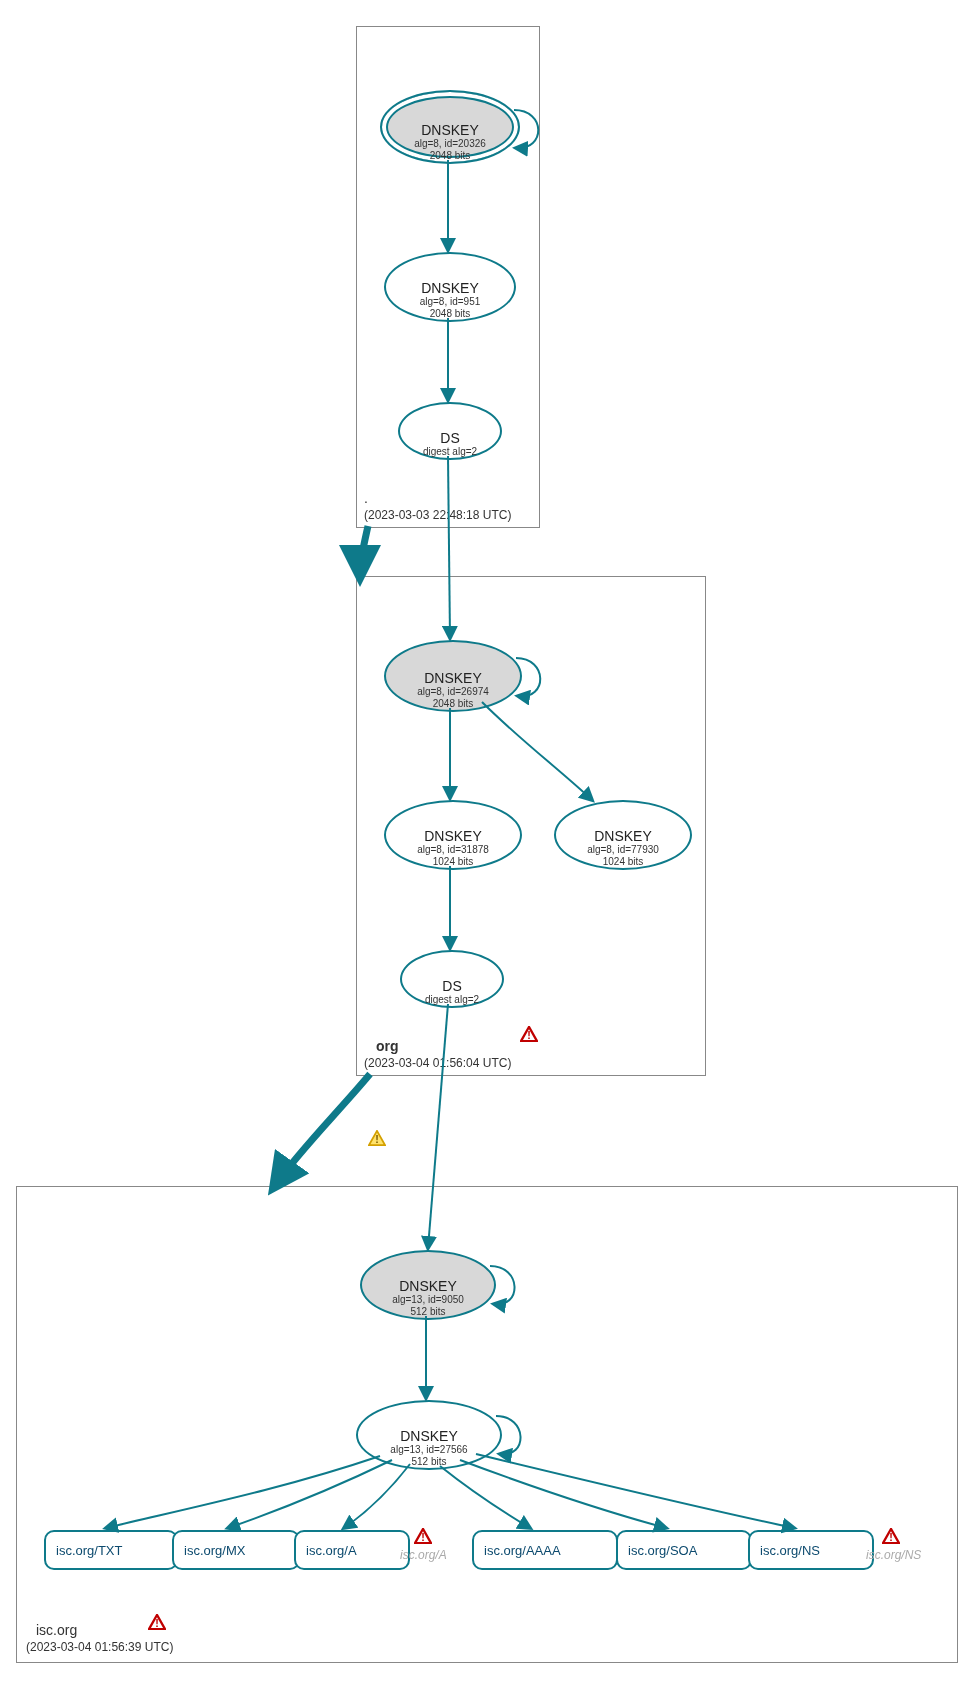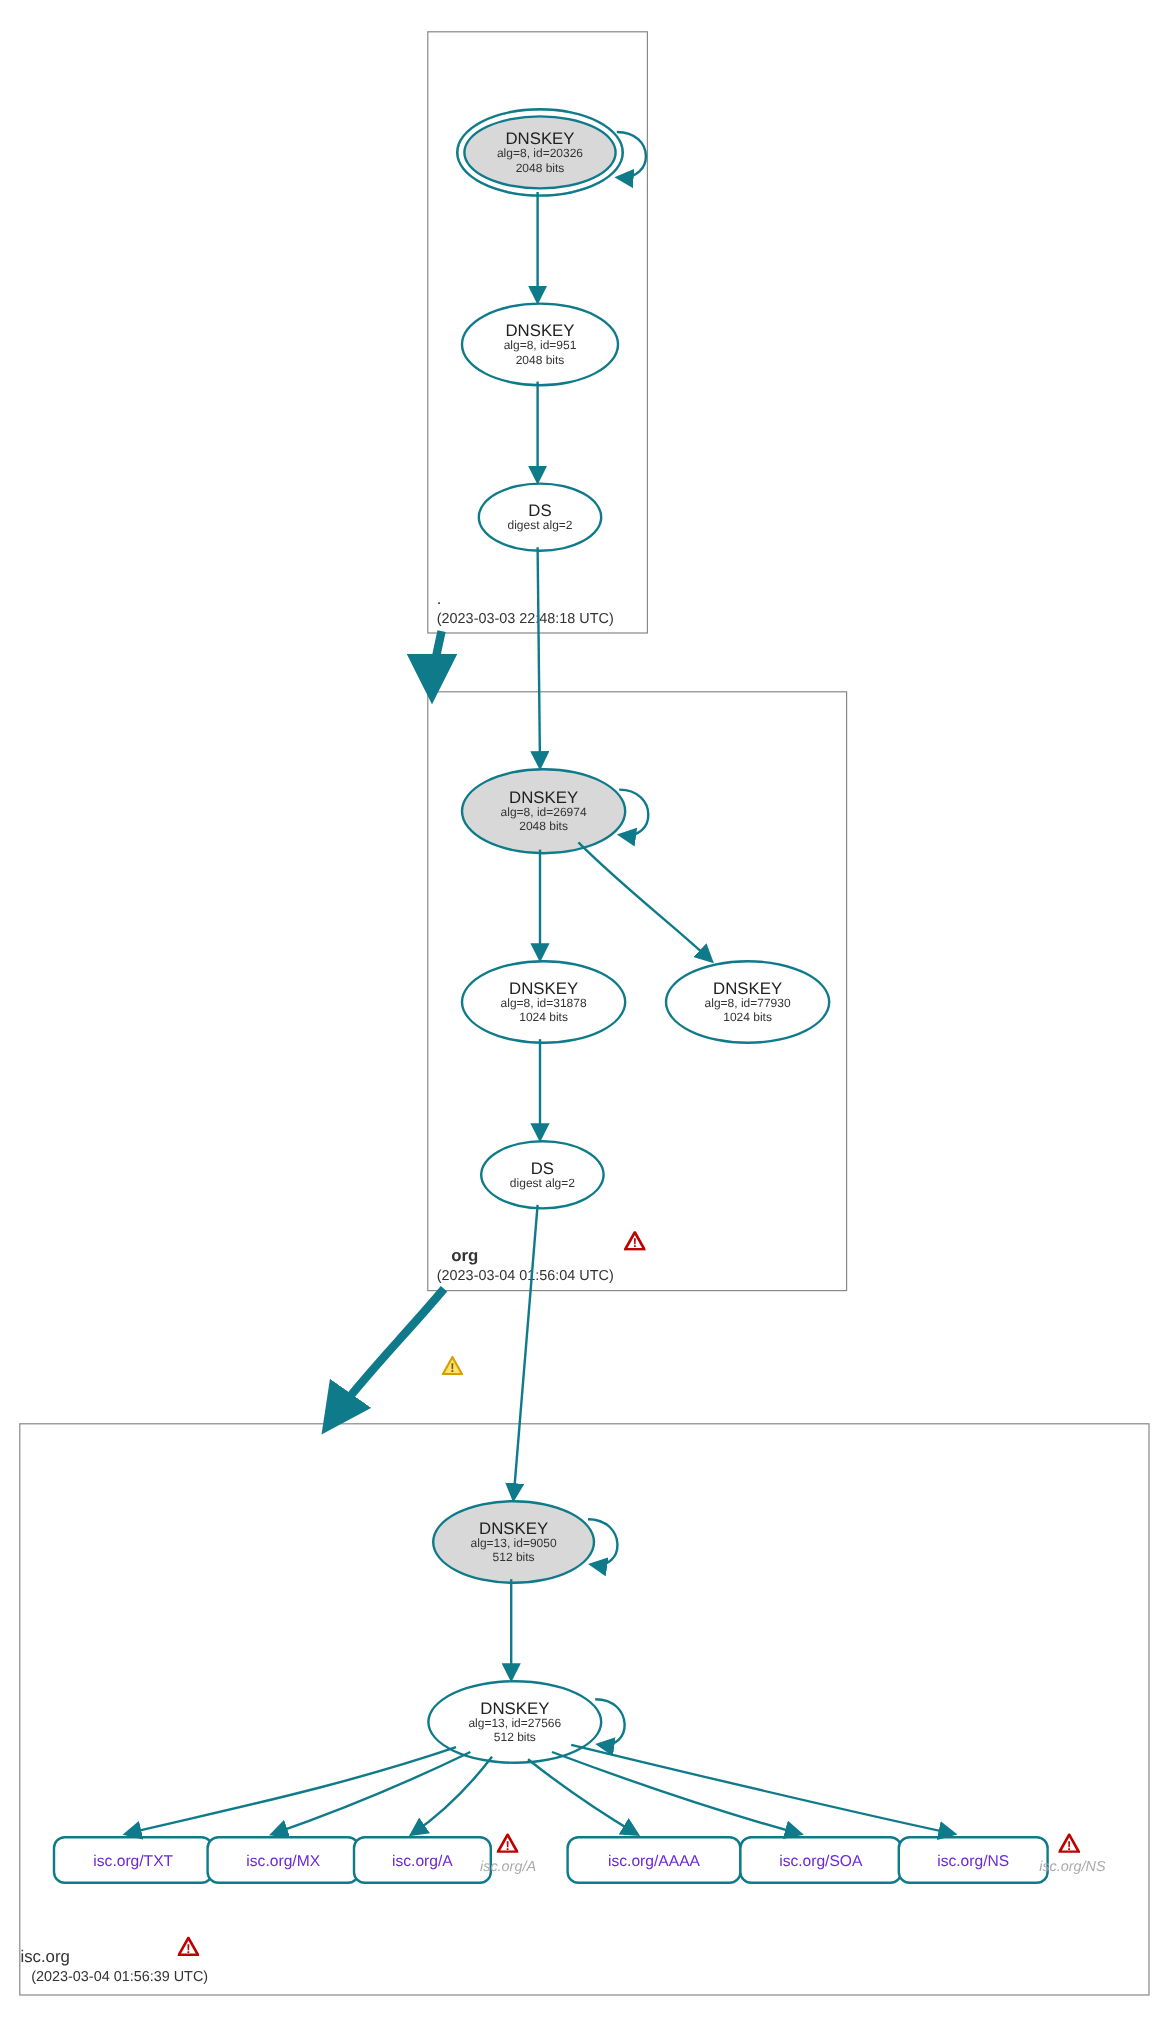--- a/index.html
+++ b/index.html
@@ -25,21 +25,21 @@
     position: absolute;
     font-size: 12px;
     color: #333;
   }
   .node-ellipse {
     position: absolute;
     border: 2px solid #0e7a8a;
     border-radius: 50%;
     display: flex;
     flex-direction: column;
-    justify-content: center;
+    justify-content: flex-end;
     align-items: center;
     text-align: center;
     background: white;
   }
   .node-ellipse.filled {
     background: #d8d8d8;
   }
   .node-ellipse.double-border {
     box-shadow: inset 0 0 0 4px white, inset 0 0 0 6px #0e7a8a;
   }
@@ -51,25 +51,25 @@
   .node-sub {
     font-size: 10px;
     color: #333;
     line-height: 1.2;
   }
   .node-rect {
     position: absolute;
     border: 2px solid #0e7a8a;
     border-radius: 10px;
     display: flex;
-    justify-content: center;
+    justify-content: flex-start;
     align-items: center;
     background: white;
     font-size: 13px;
-    color: #6d28d9;
+    color: #0c4a6e;
     padding: 0 10px;
   }
   .ghost-label {
     position:absolute;
     font-size:12px;
     font-style:italic;
     color:#aaa;
   }
   svg.overlay {
     position:absolute;
@@ -134,21 +134,21 @@
   <div class="node-title">DNSKEY</div>
   <div class="node-sub">alg=8, id=77930</div>
   <div class="node-sub">1024 bits</div>
 </div>
 <div class="node-ellipse" style="left:400px;top:950px;width:100px;height:54px;">
   <div class="node-title">DS</div>
   <div class="node-sub">digest alg=2</div>
 </div>
 
 <div class="zone-box" style="left:16px;top:1186px;width:940px;height:475px;"></div>
-<div class="zone-label" style="left:17px;top:1622px;">isc.org</div>
+<div class="zone-label" style="left:36px;top:1622px;">isc.org</div>
 <div class="zone-timestamp" style="left:26px;top:1640px;">(2023-03-04 01:56:39 UTC)</div>
 
 <div class="node-ellipse filled" style="left:360px;top:1250px;width:132px;height:66px;">
   <div class="node-title">DNSKEY</div>
   <div class="node-sub">alg=13, id=9050</div>
   <div class="node-sub">512 bits</div>
 </div>
 <div class="node-ellipse" style="left:356px;top:1400px;width:142px;height:66px;">
   <div class="node-title">DNSKEY</div>
   <div class="node-sub">alg=13, id=27566</div>

